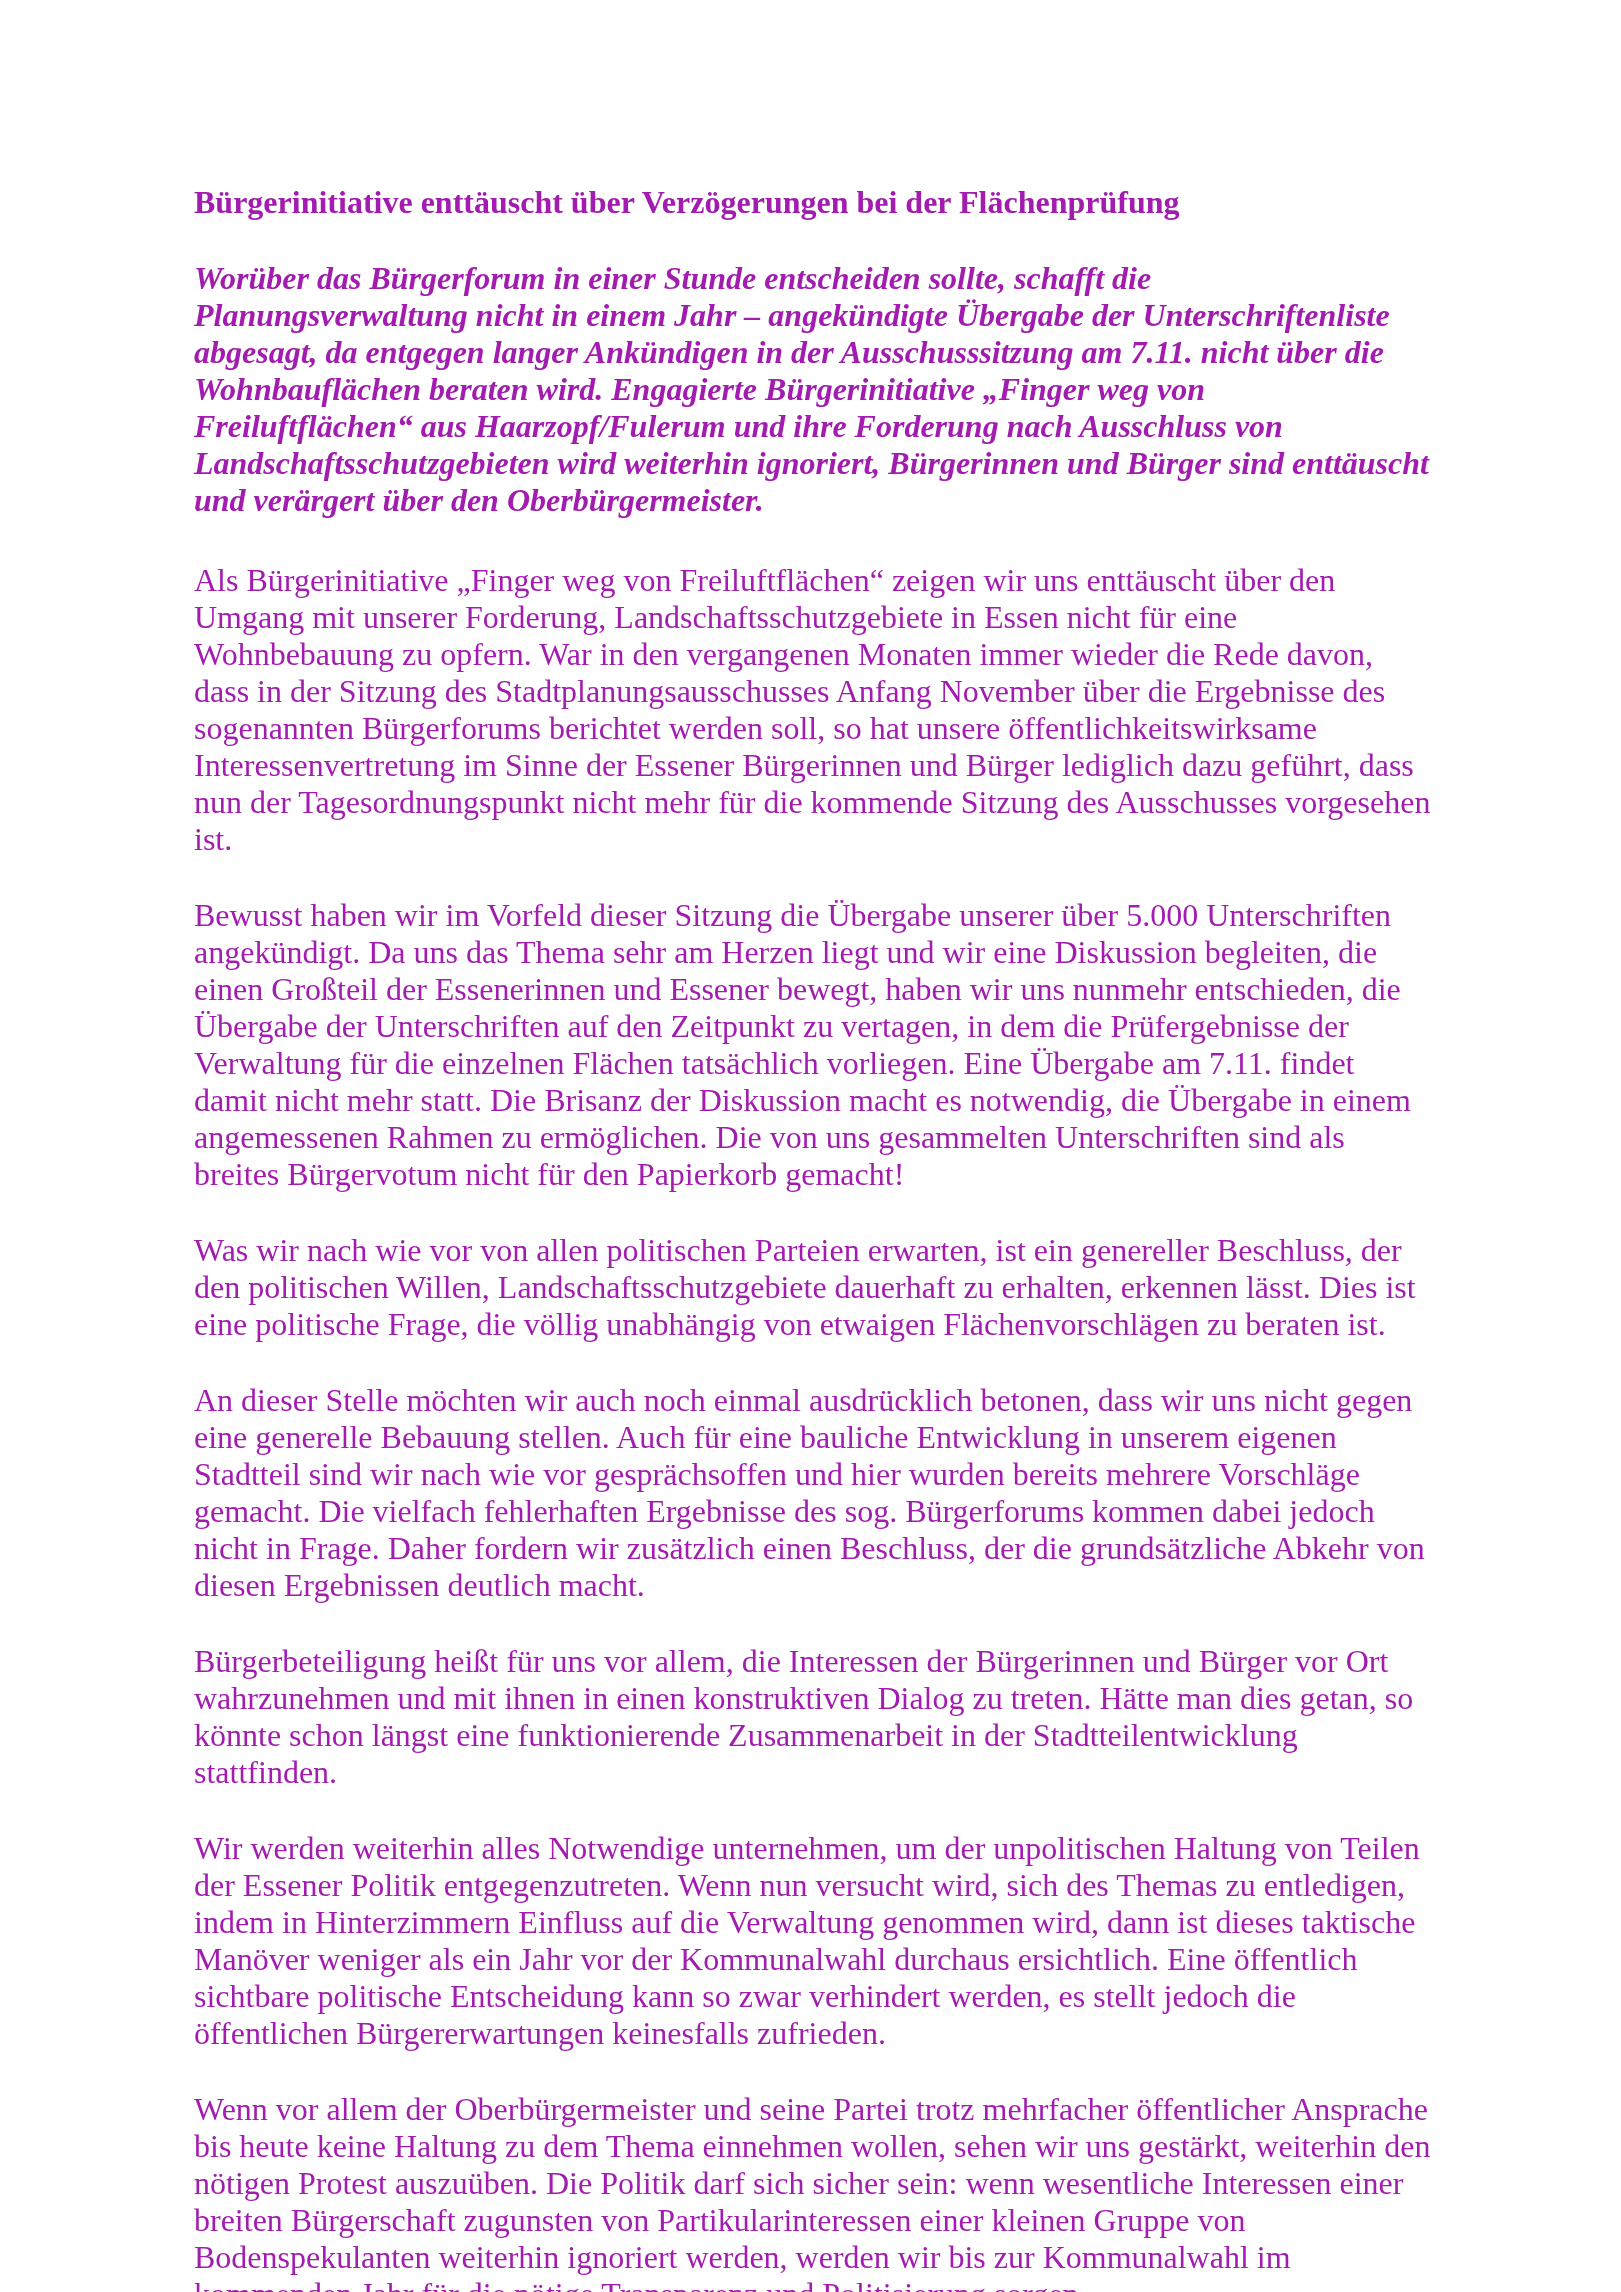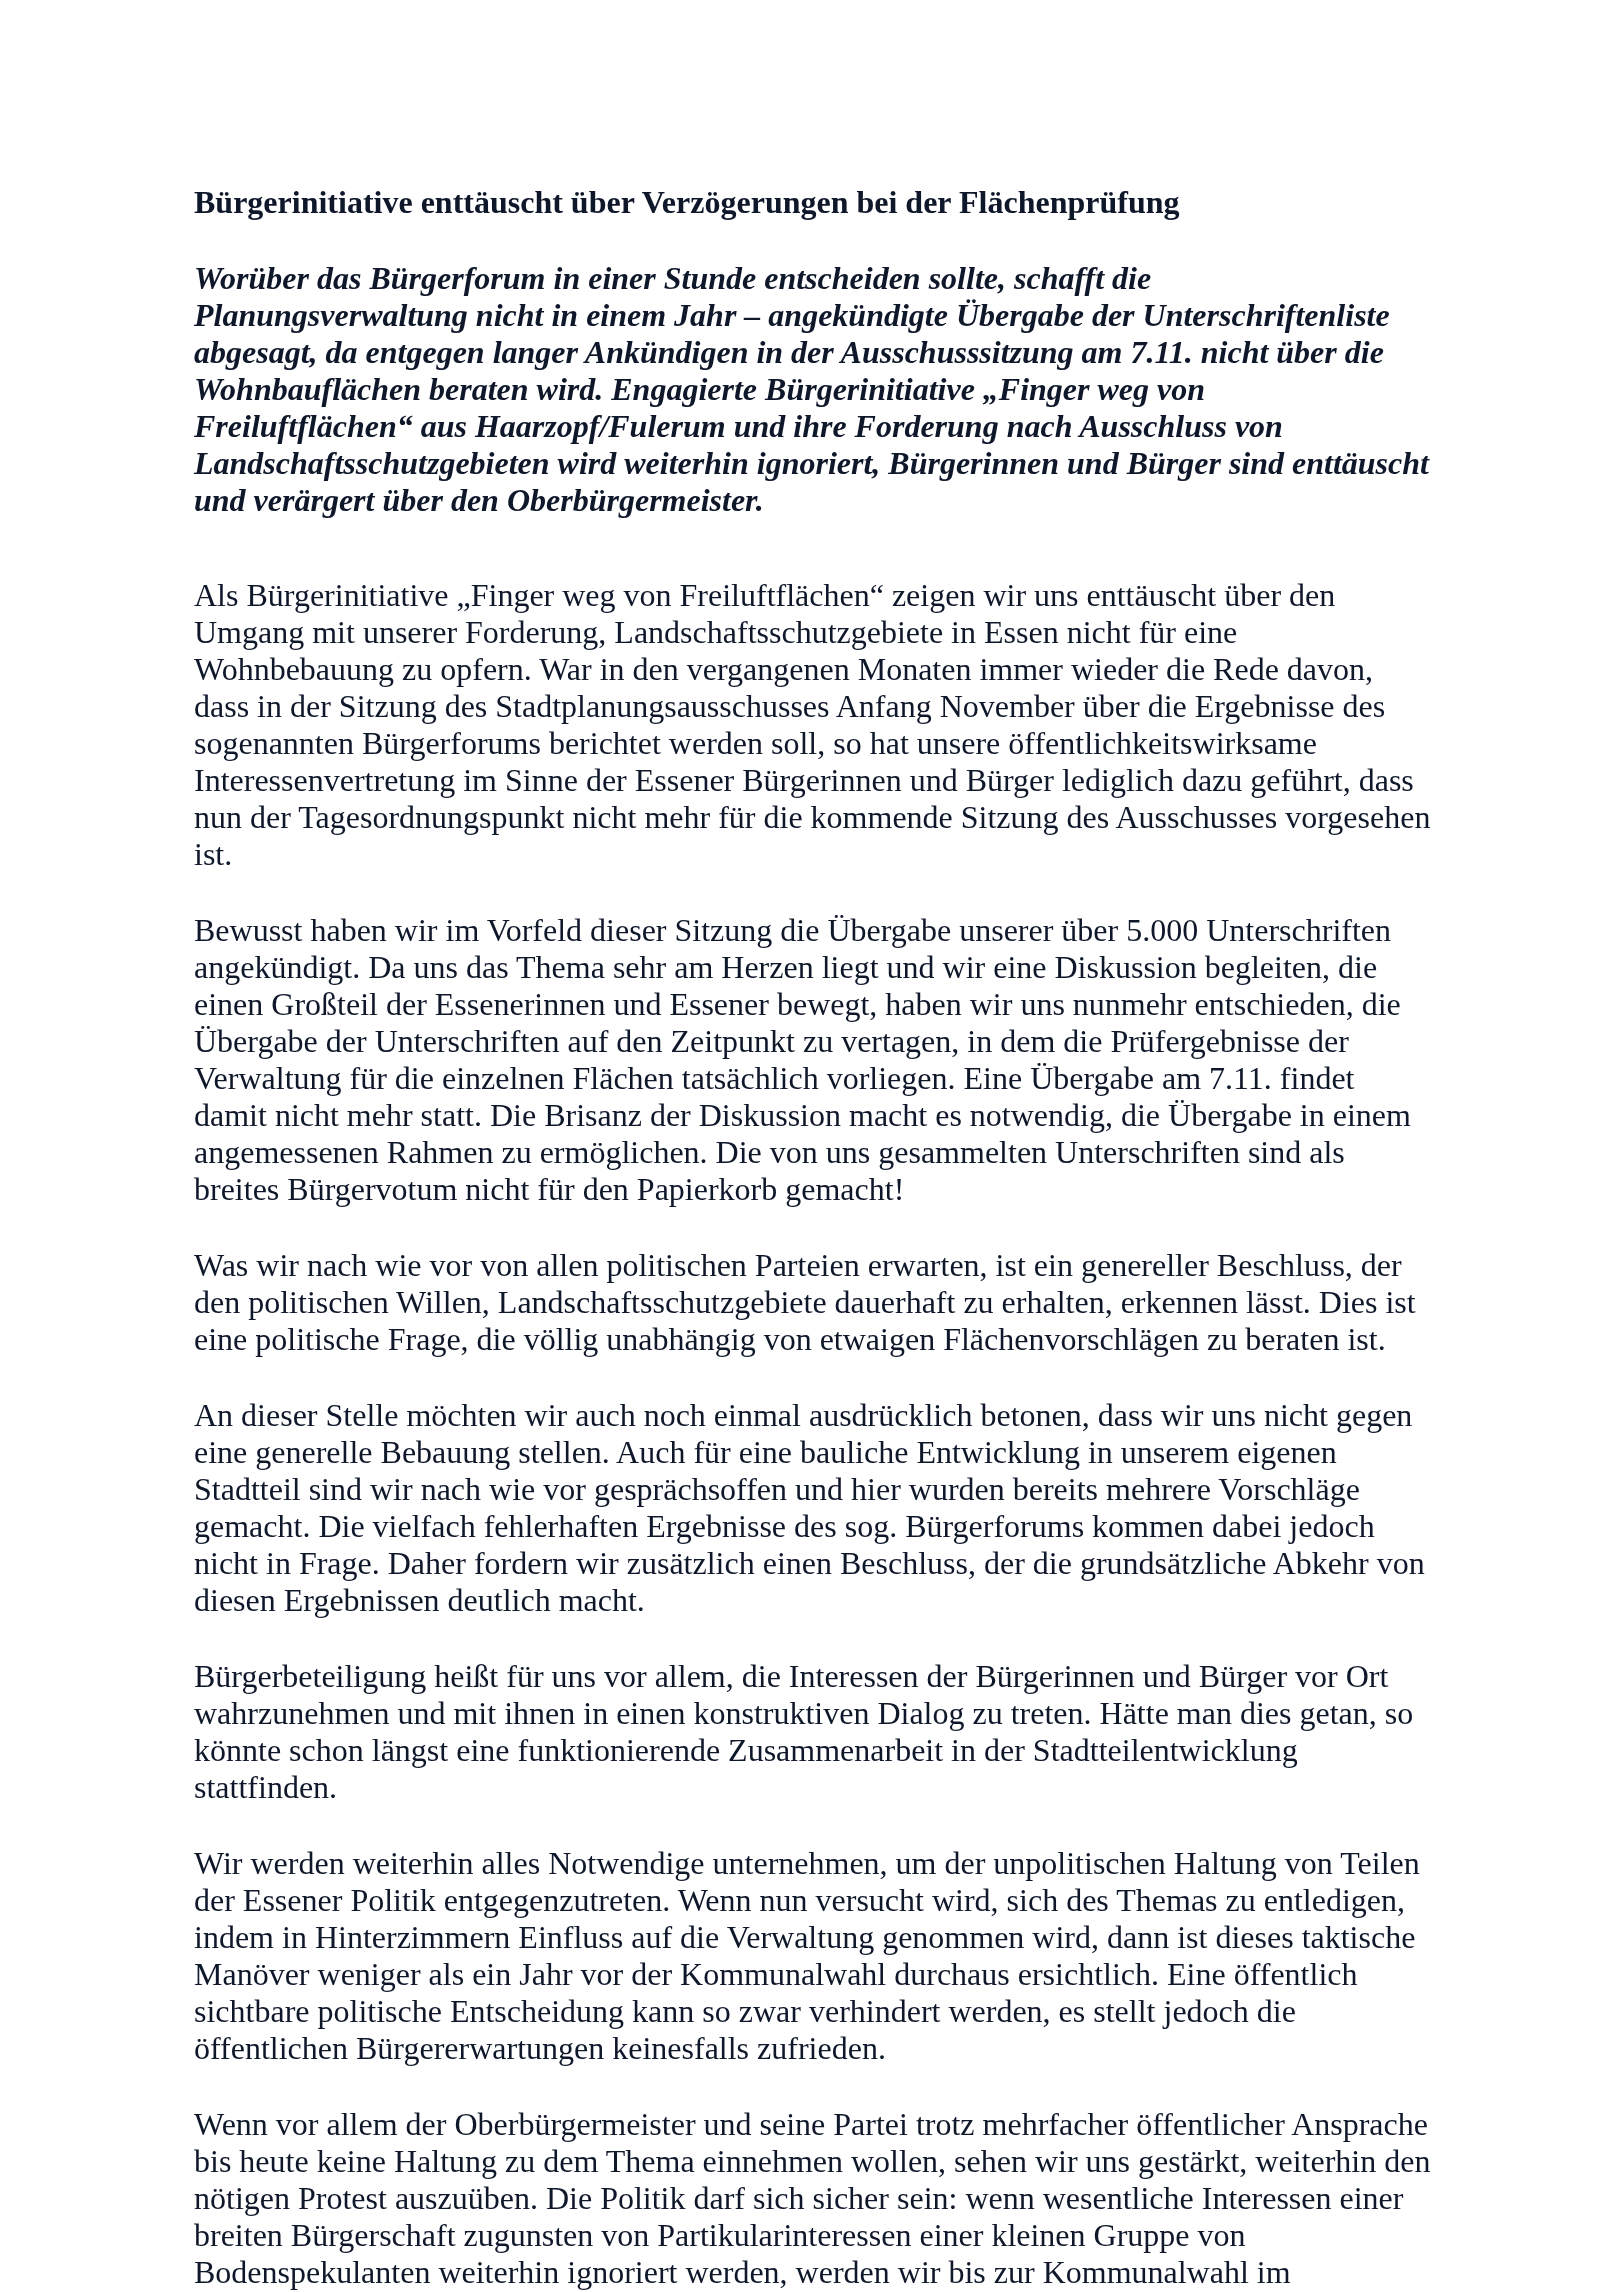--- a/index.html
+++ b/index.html
@@ -7,41 +7,41 @@
     padding: 0;
     background: #ffffff;
   }
   .page {
     position: relative;
     width: 1621px;
     height: 2293px;
     background: #ffffff;
     overflow: hidden;
     font-family: "Liberation Serif", "DejaVu Serif", serif;
-    color: #0f172a;
+    color: #a21caf;
     box-sizing: border-box;
   }
   .content {
     position: absolute;
     top: 184px;
     left: 194px;
     width: 1237px;
     font-size: 32px;
     line-height: 37px;
     text-align: left;
   }
   .doc-title {
     font-weight: bold;
     margin: 0 0 39px 0;
     font-size: 32px;
   }
   .lead {
     font-weight: bold;
     font-style: italic;
-    margin: 0 0 58px 0;
+    margin: 0 0 43px 0;
   }
   .body-p {
     margin: 4px 0 39px 0;
   }
 </style>
 </head>
 <body>
 
 <div class="page">
   <div class="content">

